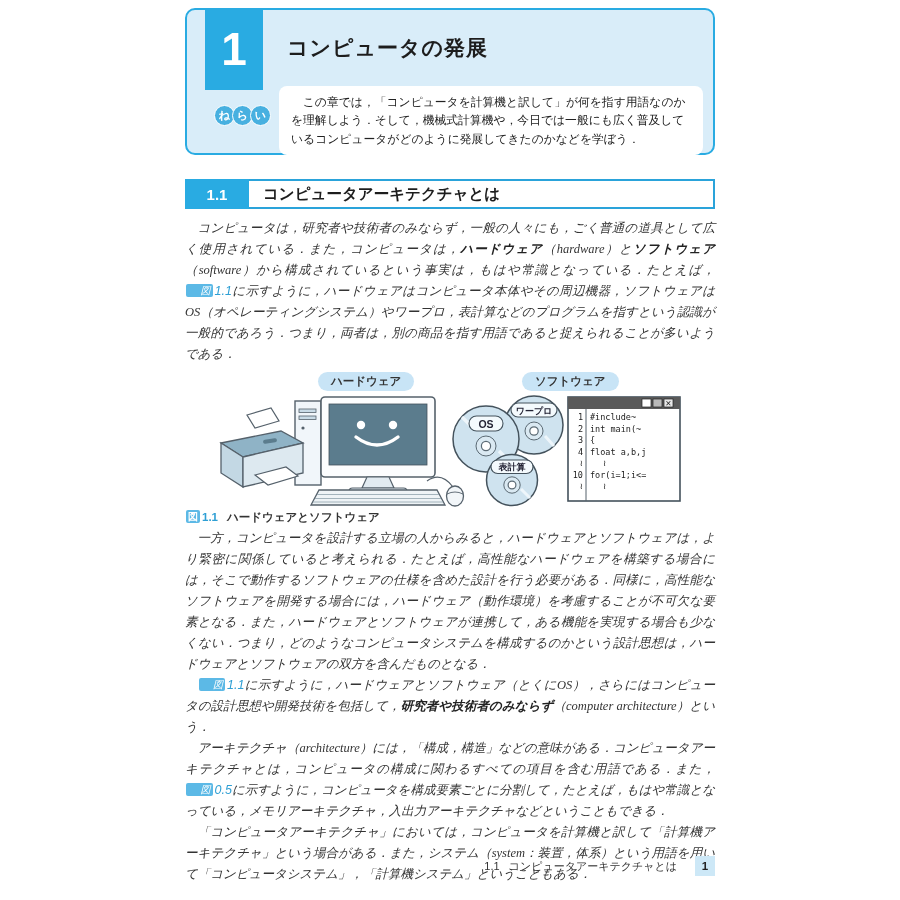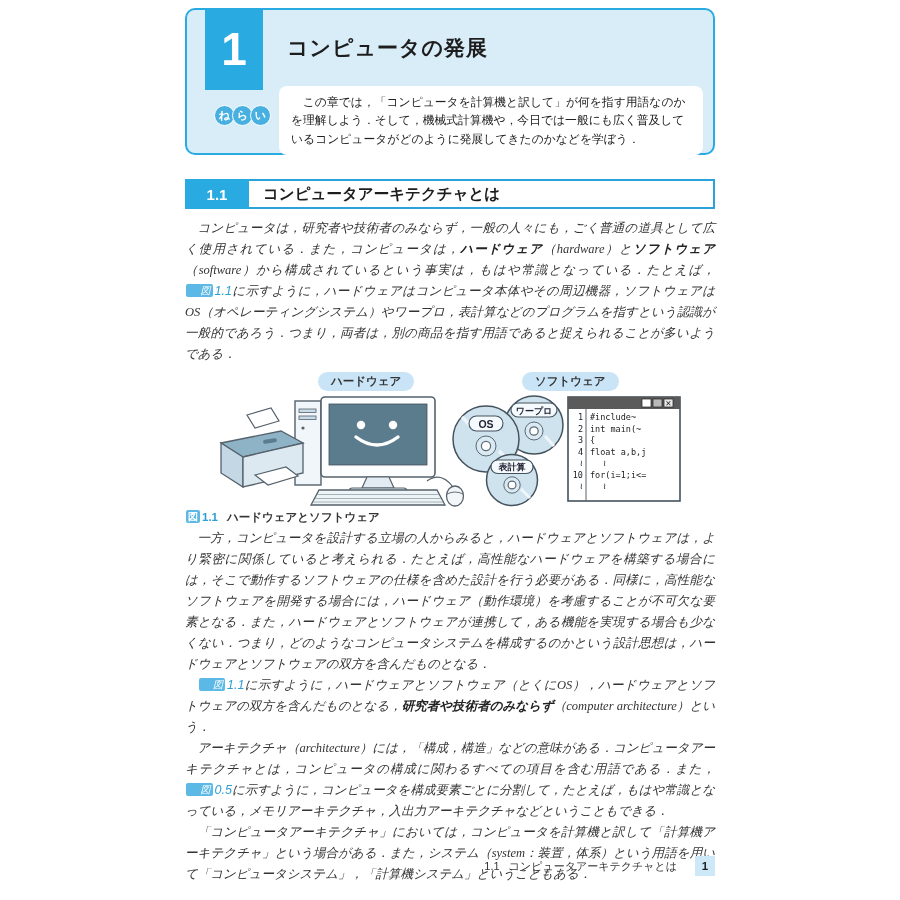--- a/index.html
+++ b/index.html
@@ -175,21 +175,21 @@
         </g>
       </svg>
 
       <div class="fig-caption">
         <span class="figbadge">図</span><span class="figno">1.1</span><span>ハードウェアとソフトウェア</span>
       </div>
     </div>
 
     <p class="body"><span>一方，コンピュータを設計する立場の人からみると，ハードウェアとソフトウェアは，より緊密に関係していると考えられる．たとえば，高性能なハードウェアを構築する場合には，そこで動作するソフトウェアの仕様を含めた設計を行う必要がある．同様に，高性能なソフトウェアを開発する場合には，ハードウェア（動作環境）を考慮することが不可欠な要素となる．また，ハードウェアとソフトウェアが連携して，ある機能を実現する場合も少なくない．つまり，どのようなコンピュータシステムを構成するのかという設計思想は，ハードウェアとソフトウェアの双方を含んだものとなる．</span></p>
 
-    <p class="body"><span class="figref"><span class="figbadge">図</span><span class="figno">1.1</span></span><span>に示すように，ハードウェアとソフトウェア（とくにOS），ハードウェアとソフトウェアの双方を含んだものとなる，</span><span class="b">研究者や技術者のみならず</span><span>（computer architecture）という．</span></p>
+    <p class="body"><span class="figref"><span class="figbadge">図</span><span class="figno">1.1</span></span><span>に示すように，ハードウェアとソフトウェア（とくにOS），さらにはコンピュータの設計思想や開発技術を包括して，</span><span class="b">研究者や技術者のみならず</span><span>（computer architecture）という．</span></p>
 
     <p class="body"><span>アーキテクチャ（architecture）には，「構成，構造」などの意味がある．コンピュータアーキテクチャとは，コンピュータの構成に関わるすべての項目を含む用語である．また，</span><span class="figref"><span class="figbadge">図</span><span class="figno">0.5</span></span><span>に示すように，コンピュータを構成要素ごとに分割して，たとえば，もはや常識となっている，メモリアーキテクチャ，入出力アーキテクチャなどということもできる．</span></p>
 
     <p class="body"><span>「コンピュータアーキテクチャ」においては，コンピュータを計算機と訳して「計算機アーキテクチャ」という場合がある．また，システム（system：装置，体系）という用語を用いて「コンピュータシステム」，「計算機システム」ということもある．</span></p>
 
   </div>
 
   <div class="footer">
     <span class="sec-ref-no">1.1</span>
     <span>コンピュータアーキテクチャとは</span>

